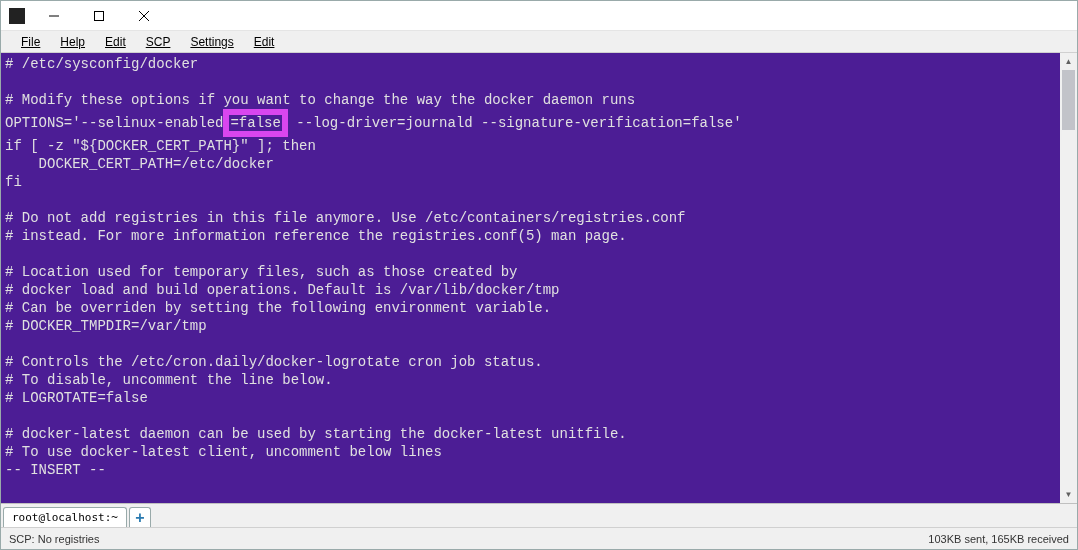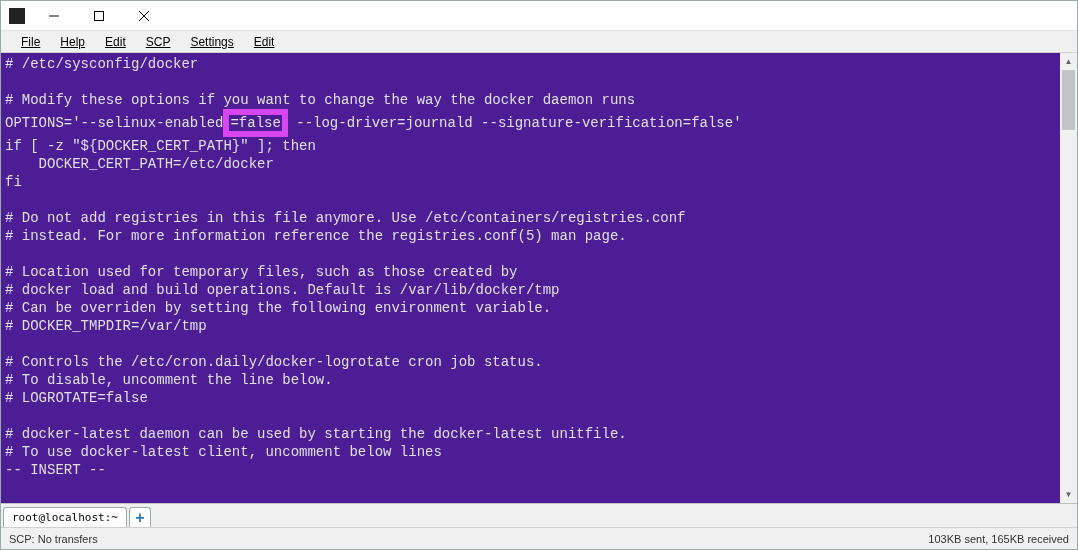--- a/index.html
+++ b/index.html
@@ -213,15 +213,15 @@
 <div class="tabbar">
   <div class="tab">
     <span>root@localhost:~</span>
   </div>
   <div class="tab-add">
     <span>+</span>
   </div>
 </div>
 
 <div class="statusbar">
-  <span>SCP: No transfers</span>
+  <span>SCP: No registries</span>
   <span>103KB sent, 165KB received</span>
 </div>
 
 </body></html>

